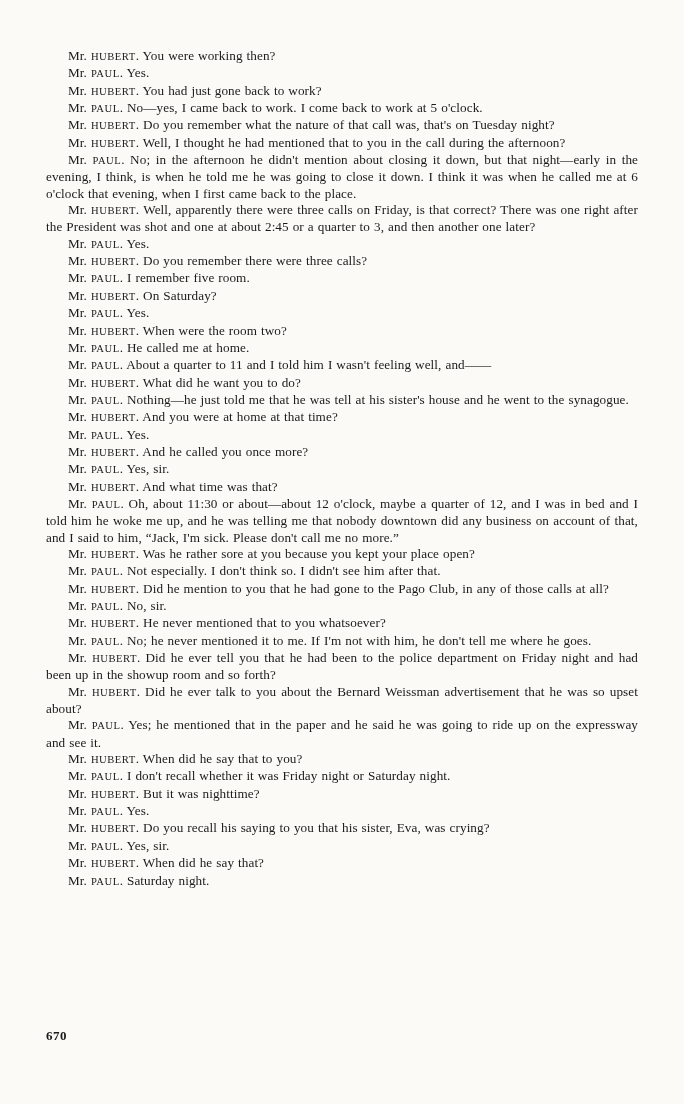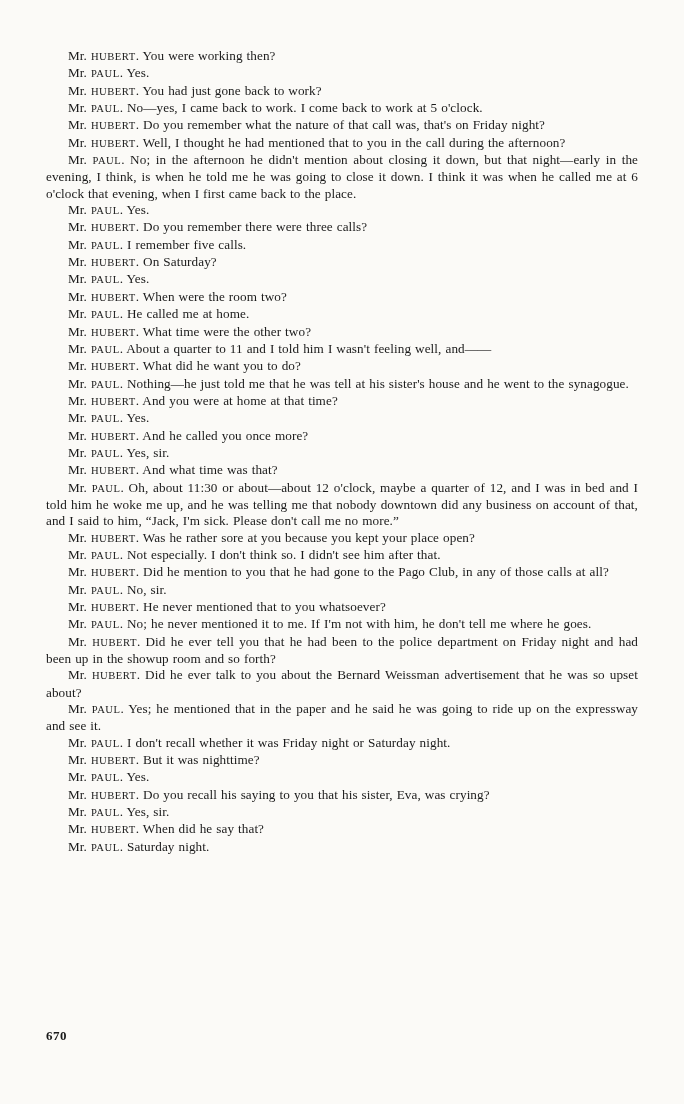--- a/index.html
+++ b/index.html
@@ -59,49 +59,50 @@
 </head>
 <body>
 
 <div id="page">
 
   <div id="transcript">
       <p class="qa"><span class="spk"><span class="hon">Mr.</span> <span class="nm">Hubert</span>. </span><span>You were working then?</span></p>
       <p class="qa"><span class="spk"><span class="hon">Mr.</span> <span class="nm">Paul</span>. </span><span>Yes.</span></p>
       <p class="qa"><span class="spk"><span class="hon">Mr.</span> <span class="nm">Hubert</span>. </span><span>You had just gone back to work?</span></p>
       <p class="qa"><span class="spk"><span class="hon">Mr.</span> <span class="nm">Paul</span>. </span><span>No—yes, I came back to work.  I come back to work at 5 o'clock.</span></p>
-      <p class="qa"><span class="spk"><span class="hon">Mr.</span> <span class="nm">Hubert</span>. </span><span>Do you remember what the nature of that call was, that's on Friday night?</span></p>
+      <p class="qa"><span class="spk"><span class="hon">Mr.</span> <span class="nm">Hubert</span>. </span><span>Do you remember what the nature of that call was, that's on Tuesday night?</span></p>
       <p class="qa"><span class="spk"><span class="hon">Mr.</span> <span class="nm">Hubert</span>. </span><span>Well, I thought he had mentioned that to you in the call during the afternoon?</span></p>
       <p class="qa"><span class="spk"><span class="hon">Mr.</span> <span class="nm">Paul</span>. </span><span>No; in the afternoon he didn't mention about closing it down, but that night—early in the evening, I think, is when he told me he was going to close it down.  I think it was when he called me at 6 o'clock that evening, when I first came back to the place.</span></p>
+      <p class="qa"><span class="spk"><span class="hon">Mr.</span> <span class="nm">Hubert</span>. </span><span>Well, apparently there were three calls on Friday, is that correct?  There was one right after the President was shot and one at about 2:45 or a quarter to 3, and then another one later?</span></p>
       <p class="qa"><span class="spk"><span class="hon">Mr.</span> <span class="nm">Paul</span>. </span><span>Yes.</span></p>
       <p class="qa"><span class="spk"><span class="hon">Mr.</span> <span class="nm">Hubert</span>. </span><span>Do you remember there were three calls?</span></p>
-      <p class="qa"><span class="spk"><span class="hon">Mr.</span> <span class="nm">Paul</span>. </span><span>I remember five calls.</span></p>
+      <p class="qa"><span class="spk"><span class="hon">Mr.</span> <span class="nm">Paul</span>. </span><span>I remember five room.</span></p>
       <p class="qa"><span class="spk"><span class="hon">Mr.</span> <span class="nm">Hubert</span>. </span><span>On Saturday?</span></p>
       <p class="qa"><span class="spk"><span class="hon">Mr.</span> <span class="nm">Paul</span>. </span><span>Yes.</span></p>
       <p class="qa"><span class="spk"><span class="hon">Mr.</span> <span class="nm">Hubert</span>. </span><span>When were the room two?</span></p>
       <p class="qa"><span class="spk"><span class="hon">Mr.</span> <span class="nm">Paul</span>. </span><span>He called me at home.</span></p>
-      <p class="qa"><span class="spk"><span class="hon">Mr.</span> <span class="nm">Hubert</span>. </span><span>What time were the other two?</span></p>
       <p class="qa"><span class="spk"><span class="hon">Mr.</span> <span class="nm">Paul</span>. </span><span>About a quarter to 11 and I told him I wasn't feeling well, and——</span></p>
       <p class="qa"><span class="spk"><span class="hon">Mr.</span> <span class="nm">Hubert</span>. </span><span>What did he want you to do?</span></p>
       <p class="qa"><span class="spk"><span class="hon">Mr.</span> <span class="nm">Paul</span>. </span><span>Nothing—he just told me that he was tell at his sister's house and he went to the synagogue.</span></p>
       <p class="qa"><span class="spk"><span class="hon">Mr.</span> <span class="nm">Hubert</span>. </span><span>And you were at home at that time?</span></p>
       <p class="qa"><span class="spk"><span class="hon">Mr.</span> <span class="nm">Paul</span>. </span><span>Yes.</span></p>
       <p class="qa"><span class="spk"><span class="hon">Mr.</span> <span class="nm">Hubert</span>. </span><span>And he called you once more?</span></p>
       <p class="qa"><span class="spk"><span class="hon">Mr.</span> <span class="nm">Paul</span>. </span><span>Yes, sir.</span></p>
       <p class="qa"><span class="spk"><span class="hon">Mr.</span> <span class="nm">Hubert</span>. </span><span>And what time was that?</span></p>
       <p class="qa"><span class="spk"><span class="hon">Mr.</span> <span class="nm">Paul</span>. </span><span>Oh, about 11:30 or about—about 12 o'clock, maybe a quarter of 12, and I was in bed and I told him he woke me up, and he was telling me that nobody downtown did any business on account of that, and I said to him, “Jack, I'm sick.  Please don't call me no more.”</span></p>
       <p class="qa"><span class="spk"><span class="hon">Mr.</span> <span class="nm">Hubert</span>. </span><span>Was he rather sore at you because you kept your place open?</span></p>
       <p class="qa"><span class="spk"><span class="hon">Mr.</span> <span class="nm">Paul</span>. </span><span>Not especially.  I don't think so.  I didn't see him after that.</span></p>
       <p class="qa"><span class="spk"><span class="hon">Mr.</span> <span class="nm">Hubert</span>. </span><span>Did he mention to you that he had gone to the Pago Club, in any of those calls at all?</span></p>
       <p class="qa"><span class="spk"><span class="hon">Mr.</span> <span class="nm">Paul</span>. </span><span>No, sir.</span></p>
       <p class="qa"><span class="spk"><span class="hon">Mr.</span> <span class="nm">Hubert</span>. </span><span>He never mentioned that to you whatsoever?</span></p>
       <p class="qa"><span class="spk"><span class="hon">Mr.</span> <span class="nm">Paul</span>. </span><span>No; he never mentioned it to me.  If I'm not with him, he don't tell me where he goes.</span></p>
       <p class="qa"><span class="spk"><span class="hon">Mr.</span> <span class="nm">Hubert</span>. </span><span>Did he ever tell you that he had been to the police department on Friday night and had been up in the showup room and so forth?</span></p>
       <p class="qa"><span class="spk"><span class="hon">Mr.</span> <span class="nm">Hubert</span>. </span><span>Did he ever talk to you about the Bernard Weissman advertisement that he was so upset about?</span></p>
       <p class="qa"><span class="spk"><span class="hon">Mr.</span> <span class="nm">Paul</span>. </span><span>Yes; he mentioned that in the paper and he said he was going to ride up on the expressway and see it.</span></p>
+      <p class="qa"><span class="spk"><span class="hon">Mr.</span> <span class="nm">Hubert</span>. </span><span>When did he say that to you?</span></p>
       <p class="qa"><span class="spk"><span class="hon">Mr.</span> <span class="nm">Paul</span>. </span><span>I don't recall whether it was Friday night or Saturday night.</span></p>
       <p class="qa"><span class="spk"><span class="hon">Mr.</span> <span class="nm">Hubert</span>. </span><span>But it was nighttime?</span></p>
       <p class="qa"><span class="spk"><span class="hon">Mr.</span> <span class="nm">Paul</span>. </span><span>Yes.</span></p>
       <p class="qa"><span class="spk"><span class="hon">Mr.</span> <span class="nm">Hubert</span>. </span><span>Do you recall his saying to you that his sister, Eva, was crying?</span></p>
       <p class="qa"><span class="spk"><span class="hon">Mr.</span> <span class="nm">Paul</span>. </span><span>Yes, sir.</span></p>
       <p class="qa"><span class="spk"><span class="hon">Mr.</span> <span class="nm">Hubert</span>. </span><span>When did he say that?</span></p>
       <p class="qa"><span class="spk"><span class="hon">Mr.</span> <span class="nm">Paul</span>. </span><span>Saturday night.</span></p>
     </div>
 
   <div class="pageno">670</div>

